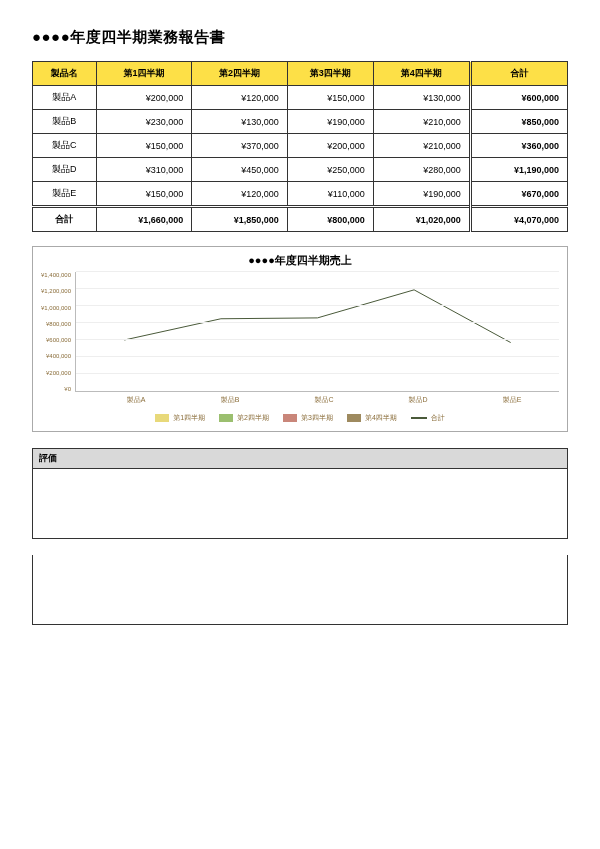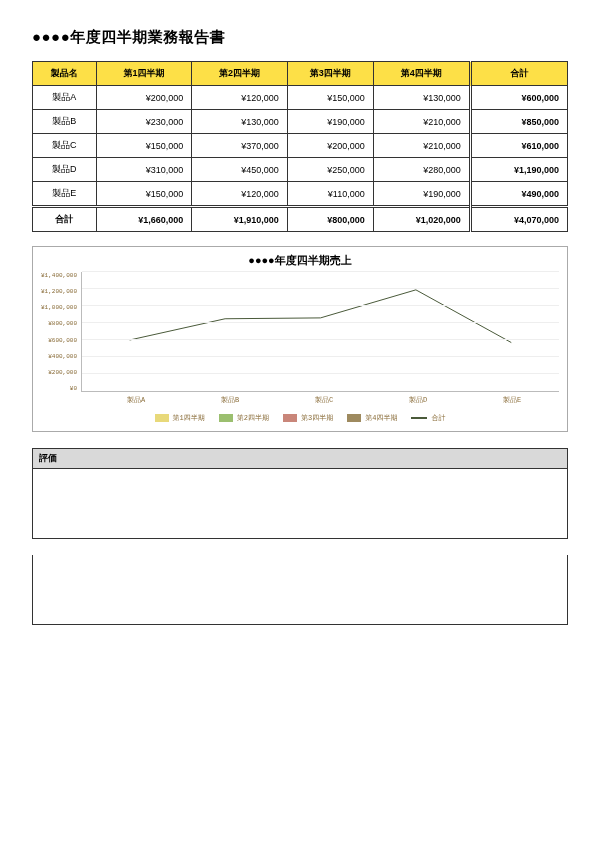--- a/index.html
+++ b/index.html
@@ -55,21 +55,20 @@
     table.data tr.total td.name,
     table.data tr.total td.num,
     table.data tr.total td.total-col {
       border-top: 3px double #333;
     }
 
     .chart-box {
       border: 1px solid #aaa;
       padding: 6px 8px 8px 8px;
       margin-bottom: 16px;
-      font-family: Liberation Mono, monospace;
     }
     .chart-title {
       text-align: center;
       font-weight: bold;
       font-size: 11px;
       margin-bottom: 4px;
     }
     .plot-wrap { display: flex; }
     .yaxis {
       display: flex;
@@ -172,44 +171,44 @@
         <td class="num">¥190,000</td>
         <td class="num">¥210,000</td>
         <td class="num total-col">¥850,000</td>
       </tr>
       <tr>
         <td class="name">製品C</td>
         <td class="num">¥150,000</td>
         <td class="num">¥370,000</td>
         <td class="num">¥200,000</td>
         <td class="num">¥210,000</td>
-        <td class="num total-col">¥610,000</td>
+        <td class="num total-col">¥360,000</td>
       </tr>
       <tr>
         <td class="name">製品D</td>
         <td class="num">¥310,000</td>
         <td class="num">¥450,000</td>
         <td class="num">¥250,000</td>
         <td class="num">¥280,000</td>
         <td class="num total-col">¥1,190,000</td>
       </tr>
       <tr>
         <td class="name">製品E</td>
         <td class="num">¥150,000</td>
         <td class="num">¥120,000</td>
         <td class="num">¥110,000</td>
         <td class="num">¥190,000</td>
-        <td class="num total-col">¥490,000</td>
+        <td class="num total-col">¥670,000</td>
       </tr>
     </tbody>
   <tfoot>
     <tr class="total">
       <td class="name">合計</td>
       <td class="num">¥1,660,000</td>
-      <td class="num">¥1,910,000</td>
+      <td class="num">¥1,850,000</td>
       <td class="num">¥800,000</td>
       <td class="num">¥1,020,000</td>
       <td class="num total-col">¥4,070,000</td>
     </tr>
   </tfoot>
 </table>
 
 <div class="chart-box">
   <div class="chart-title">●●●●年度四半期売上</div>
   <div class="plot-wrap">

